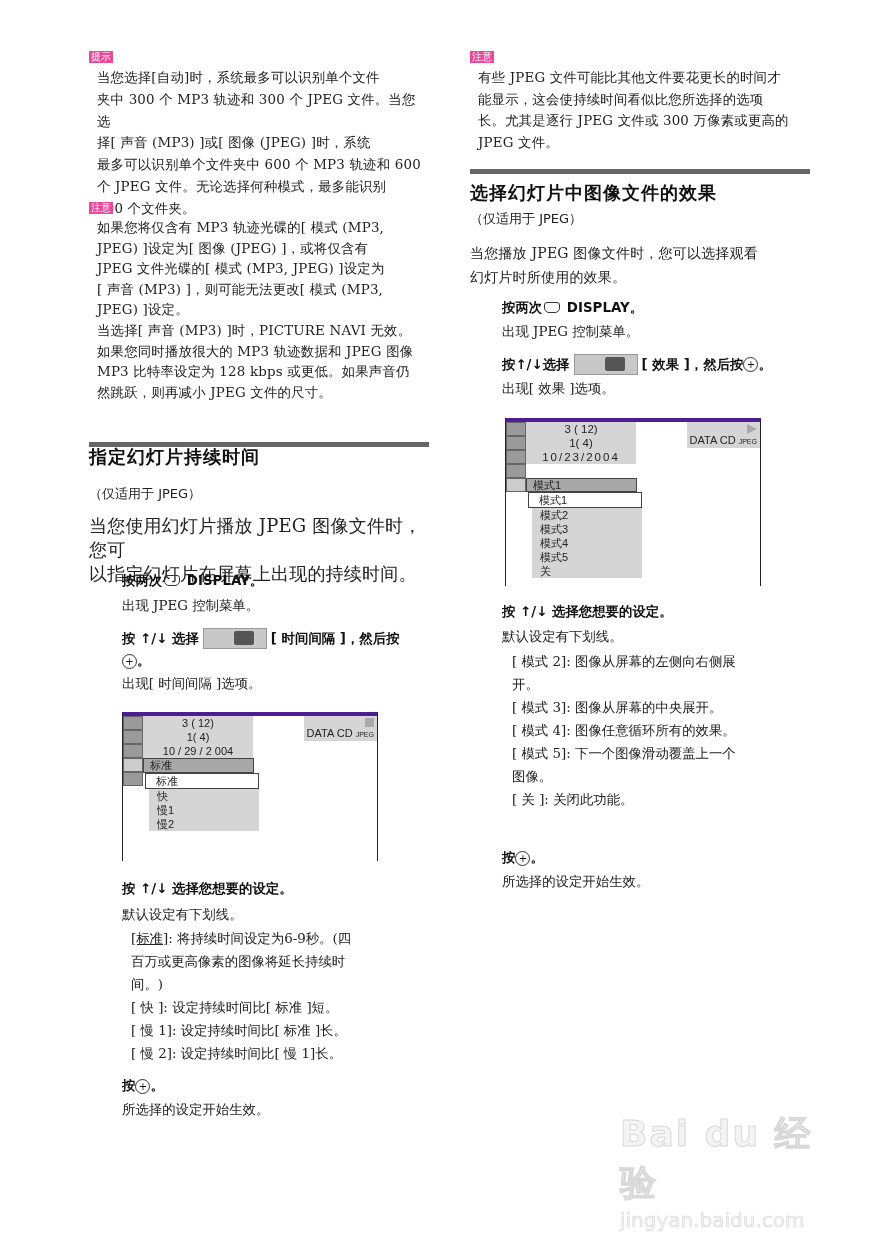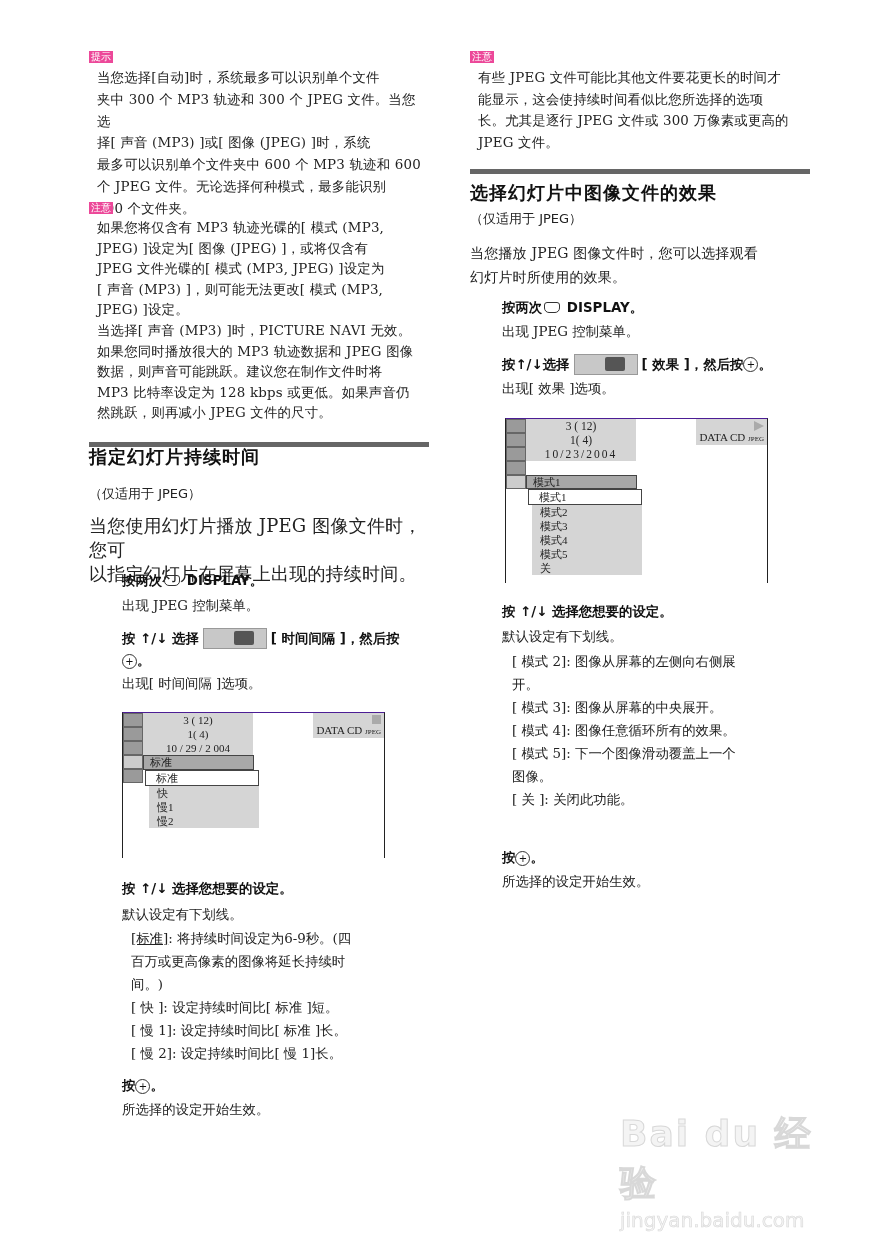--- a/index.html
+++ b/index.html
@@ -12,21 +12,21 @@
   .p{position:absolute;font-size:13.4px;line-height:21.8px;letter-spacing:0.2px;}
   .rule{position:absolute;height:5px;background:#666;}
   .h2{position:absolute;font-family:"DejaVu Sans",sans-serif;font-size:18px;font-weight:bold;letter-spacing:1px;color:#111;}
   .sub{position:absolute;font-family:"DejaVu Sans",sans-serif;font-size:13px;color:#222;}
   .step{position:absolute;font-family:"DejaVu Sans",sans-serif;font-weight:bold;font-size:13.4px;color:#111;}
   .txt{position:absolute;font-size:13.4px;line-height:23px;}
   .disp-ico{display:inline-block;width:14px;height:9px;border:1px solid #333;border-radius:3px 3px 5px 5px;vertical-align:middle;margin:0 2px;position:relative;top:-1px;}
   .enter-ico{display:inline-block;width:13px;height:13px;border:1px solid #333;border-radius:50%;font-size:10px;line-height:13px;text-align:center;vertical-align:middle;font-weight:normal;}
   .btnimg{display:inline-block;width:62px;height:19px;background:#c8c8c8;border:1px solid #999;vertical-align:middle;position:relative;margin:0 4px;}
   .btnimg .g{position:absolute;right:12px;top:2px;width:20px;height:14px;background:#555;border-radius:2px;}
-  .screen{position:absolute;border-left:1px solid #222;border-right:1px solid #222;border-top:1px solid #4c1d95;font-family:Liberation Serif, serif;font-size:11px;color:#222;padding-left:7px;}
+  .screen{position:absolute;border-left:1px solid #222;border-right:1px solid #222;border-top:4px solid #4c1d95;font-family:Liberation Sans, sans-serif;font-size:11px;color:#222;}
   .sq{position:absolute;left:0;width:20px;height:14px;background:#9a9a9a;border:1px solid #666;box-sizing:border-box;}
   .info{position:absolute;background:#d5d5d5;text-align:center;}
   .menu-sel{position:absolute;background:#a8a8a8;border:1px solid #444;box-sizing:border-box;padding-left:6px;}
   .opts{position:absolute;background:#d5d5d5;}
   .opt{padding-left:8px;height:14px;line-height:14px;}
   .opt.cur{background:#fff;border:1px solid #444;margin-left:-4px;padding-left:10px;}
   .dcd{position:absolute;right:0;top:0;background:#d5d5d5;padding:2px 3px;text-align:right;}
   .u{text-decoration:underline;}
   .wm{position:absolute;left:620px;top:1110px;width:210px;height:90px;color:#e6e6e6;font-family:"DejaVu Sans",sans-serif;}
 </style>
@@ -46,21 +46,20 @@
 
   <div class="tag" style="left:0;top:202px;">注意</div>
   <div class="p" style="left:8px;top:218px;line-height:20.6px;">
     <div>如果您将仅含有 MP3 轨迹光碟的[ 模式 (MP3,</div>
     <div>JPEG) ]设定为[ 图像 (JPEG) ]，或将仅含有</div>
     <div>JPEG 文件光碟的[ 模式 (MP3, JPEG) ]设定为</div>
     <div>[ 声音 (MP3) ]，则可能无法更改[ 模式 (MP3,</div>
     <div>JPEG) ]设定。</div>
     <div>当选择[ 声音 (MP3) ]时，PICTURE NAVI 无效。</div>
     <div>如果您同时播放很大的 MP3 轨迹数据和 JPEG 图像</div>
-    <div>数据，则声音可能跳跃。建议您在制作文件时将</div>
     <div>MP3 比特率设定为 128 kbps 或更低。如果声音仍</div>
     <div>然跳跃，则再减小 JPEG 文件的尺寸。</div>
   </div>
 
   <div class="rule" style="left:0;top:442px;width:340px;"></div>
   <div class="h2" style="left:0;top:445px;">指定幻灯片持续时间</div>
   <div class="sub" style="left:0;top:485px;">（仅适用于 JPEG）</div>
   <div class="p" style="left:0;top:514px;font-size:18px;line-height:24px;">
     <div>当您使用幻灯片播放 JPEG 图像文件时，您可</div>
     <div>以指定幻灯片在屏幕上出现的持续时间。</div>

